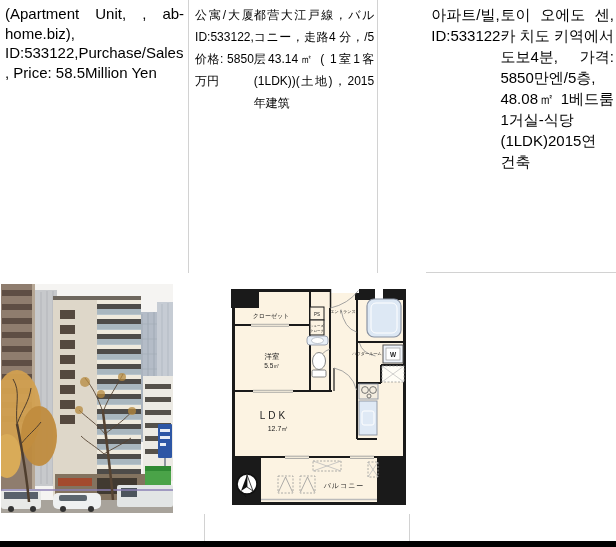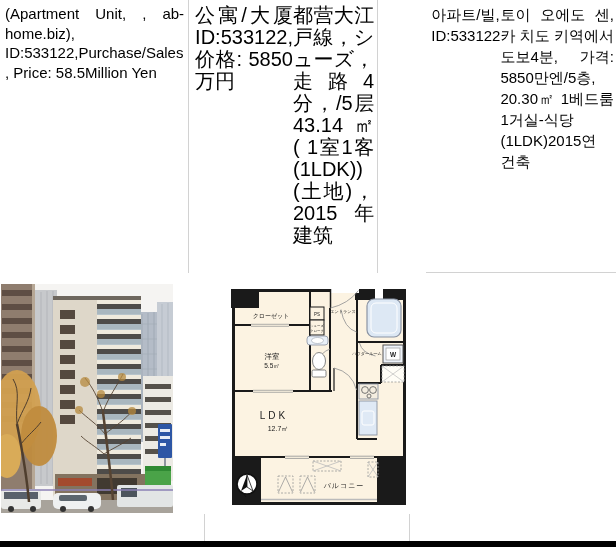--- a/index.html
+++ b/index.html
@@ -8,21 +8,21 @@
     font-family:"Liberation Sans", sans-serif; color:#000; overflow:hidden;
   }
   .row-text { display:flex; height:273px; }
   .cell {
     box-sizing:border-box; display:flex; flex-direction:row; justify-content:center;
   }
   .cell p { margin:0; text-align:justify; }
   .cell-en { width:205px; border-right:1px solid #d2d2d2; padding:4px 4px 4px 5px; }
   .cell-en p { font-size:15px; line-height:19.6px; overflow-wrap:anywhere; }
   .cell-zh { width:205px; border-right:1px solid #d2d2d2; padding:4px 3px 4px 6px; }
-  .cell-zh p { font-size:20px; line-height:22px; }
+  .cell-zh p { font-size:12px; line-height:22px; }
   .cell-ko { width:206px; border-bottom:1px solid #d2d2d2; padding:4px 2px 4px 5px;margin-left:48px; }
   .cell-ko p { font-size:15px; line-height:21px; }
   .row-images { position:relative; height:241px;padding-left:42px; }
   .photo-wrap { position:absolute; left:1px; top:11px; width:172px; height:229px; }
   .plan-wrap  { position:absolute; left:231px; top:14px; width:176px; height:220px; }
   .row-empty { display:flex; height:27px; }
   .empty-c1 { box-sizing:border-box; width:205px; border-right:1px solid #d2d2d2; }
   .empty-c2 { box-sizing:border-box; width:205px; border-right:1px solid #d2d2d2; }
   .empty-c3 { flex:1; }
   .bottom-bar { height:6px; background:#000; }
@@ -35,25 +35,25 @@
 <body>
 
 <div class="sheet">
 
   <div class="row-text">
     <div class="cell cell-en">
       <p>(Apartment Unit, , ab-home.biz), ID:533122,Purchase/Sales, Price: 58.5Million Yen</p>
     </div>
     <div class="cell cell-zh">
       <p>公寓/大厦ID:533122, 价格: 5850万円</p>
-      <p>都营大江戸線，シューズ，走路4 分，/5层43.14㎡ ( 1室1客(1LDK))(土地)，2015年建筑</p>
+      <p>都营大江戸線，バルコニー，走路4 分，/5层43.14㎡ ( 1室1客(1LDK))(土地)，2015年建筑</p>
     </div>
     <div class="cell cell-ko">
       <p>아파트/빌, ID:533122</p>
-      <p>토이 오에도 센,카 치도 키역에서 도보4분, 가격: 5850만엔/5층, 20.30㎡ 1베드룸 1거실-식당(1LDK)2015연 건축</p>
+      <p>토이 오에도 센,카 치도 키역에서 도보4분, 가격: 5850만엔/5층, 48.08㎡ 1베드룸 1거실-식당(1LDK)2015연 건축</p>
     </div>
   </div>
 
   <div class="row-images">
 
     <div class="photo-wrap">
       <svg width="172" height="229" viewBox="0 0 172 229">
         <rect x="0" y="0" width="172" height="229" fill="#f5f4f2"></rect>
         <g>
           <rect x="136" y="28" width="22" height="130" fill="#b4bcc7"></rect>

